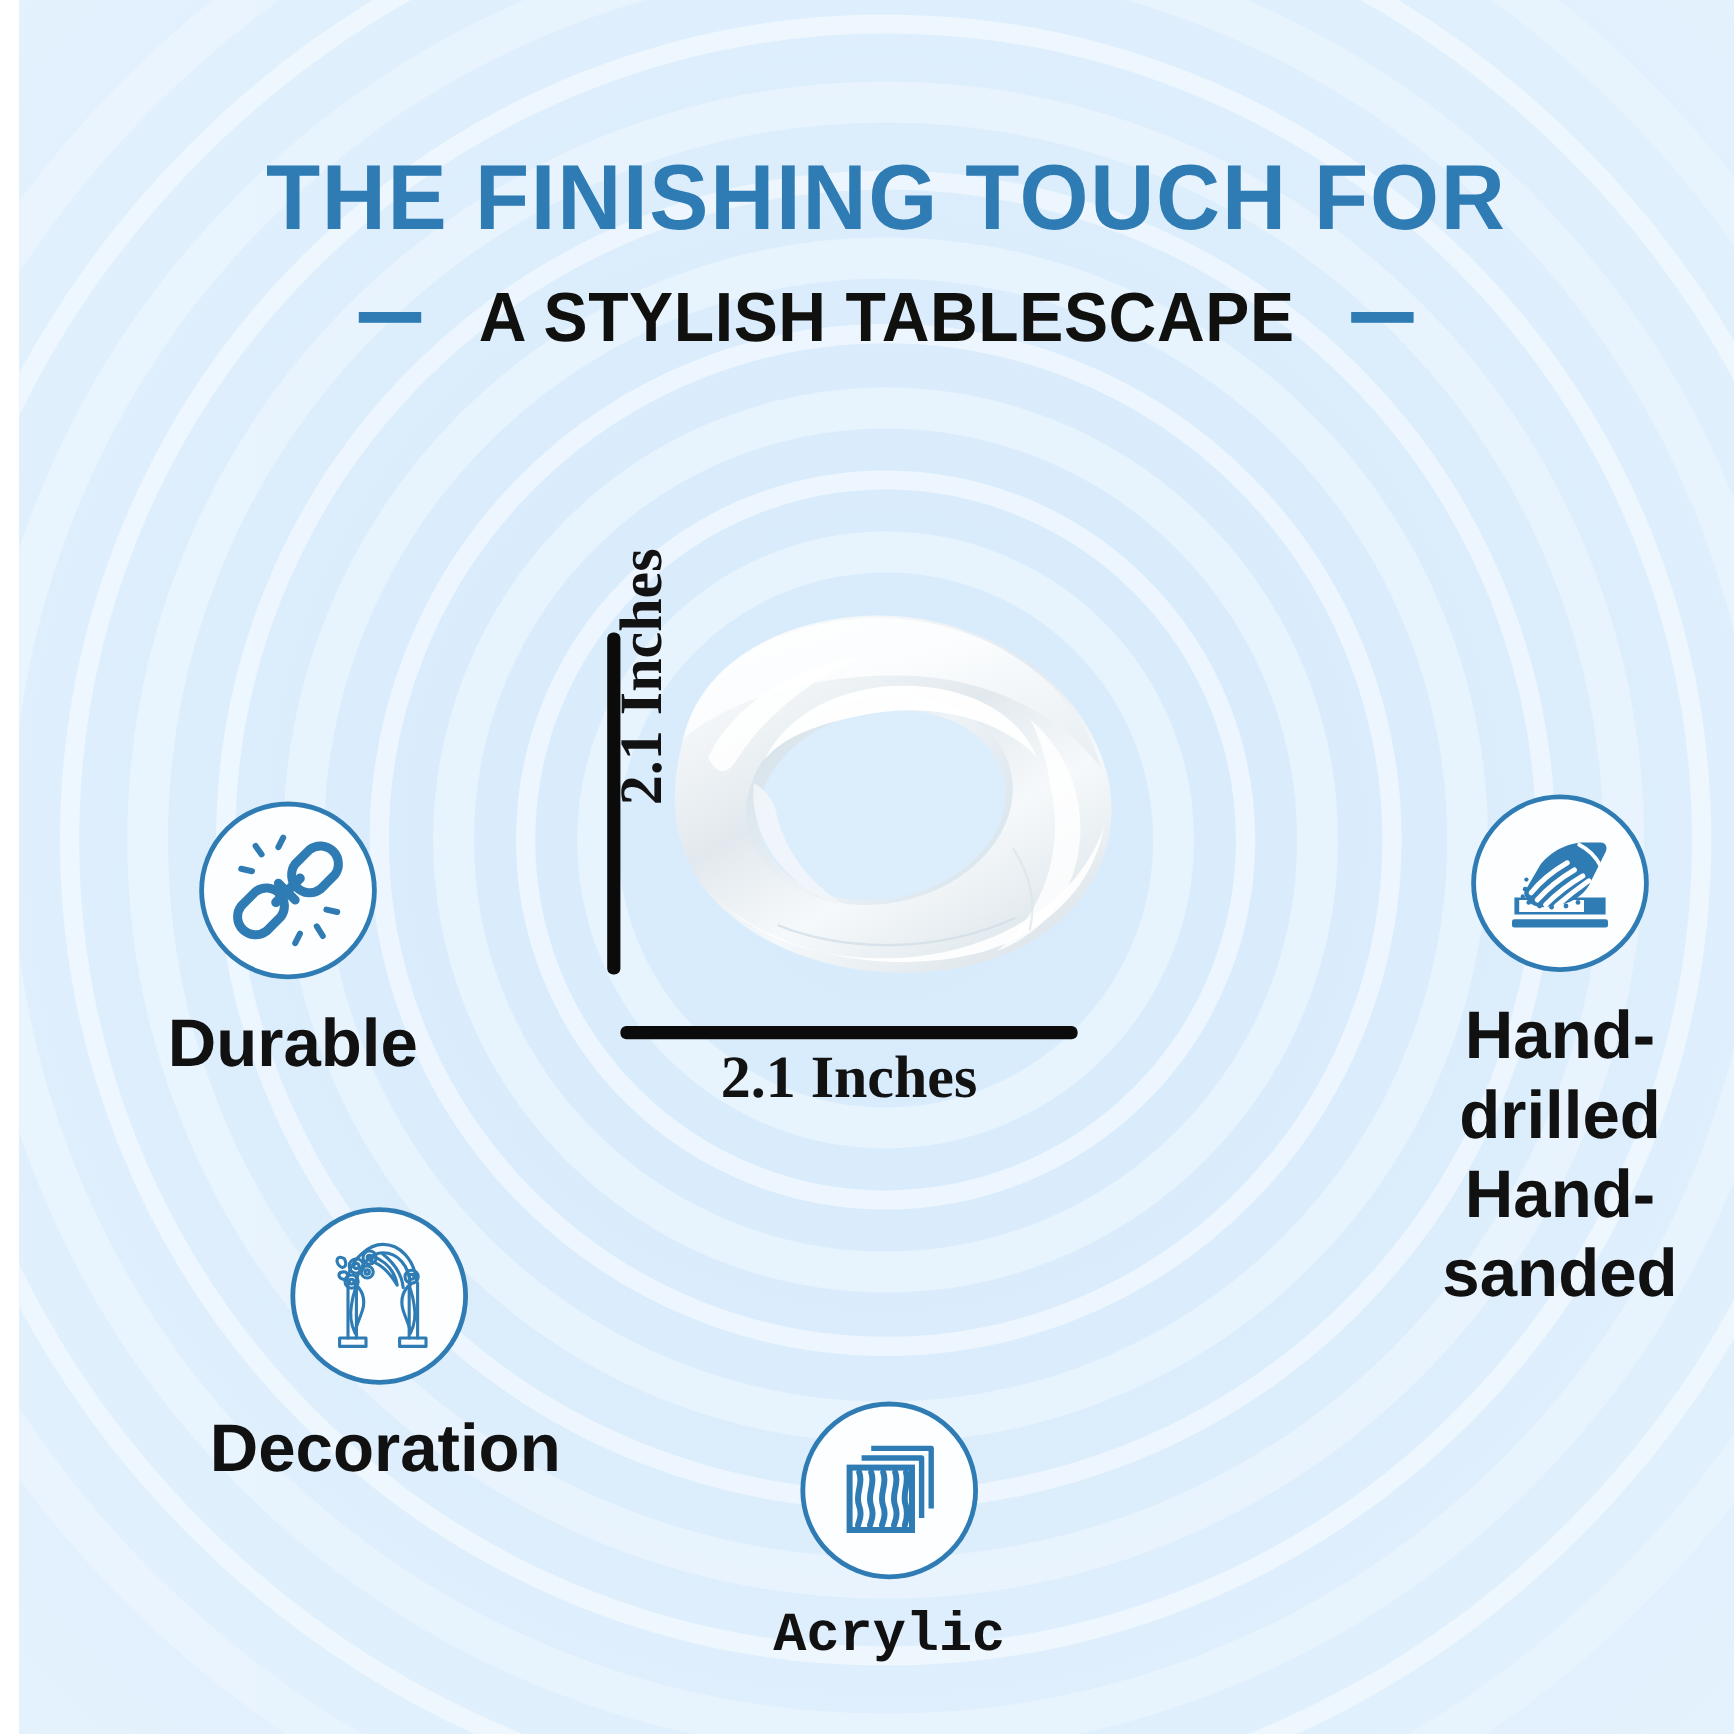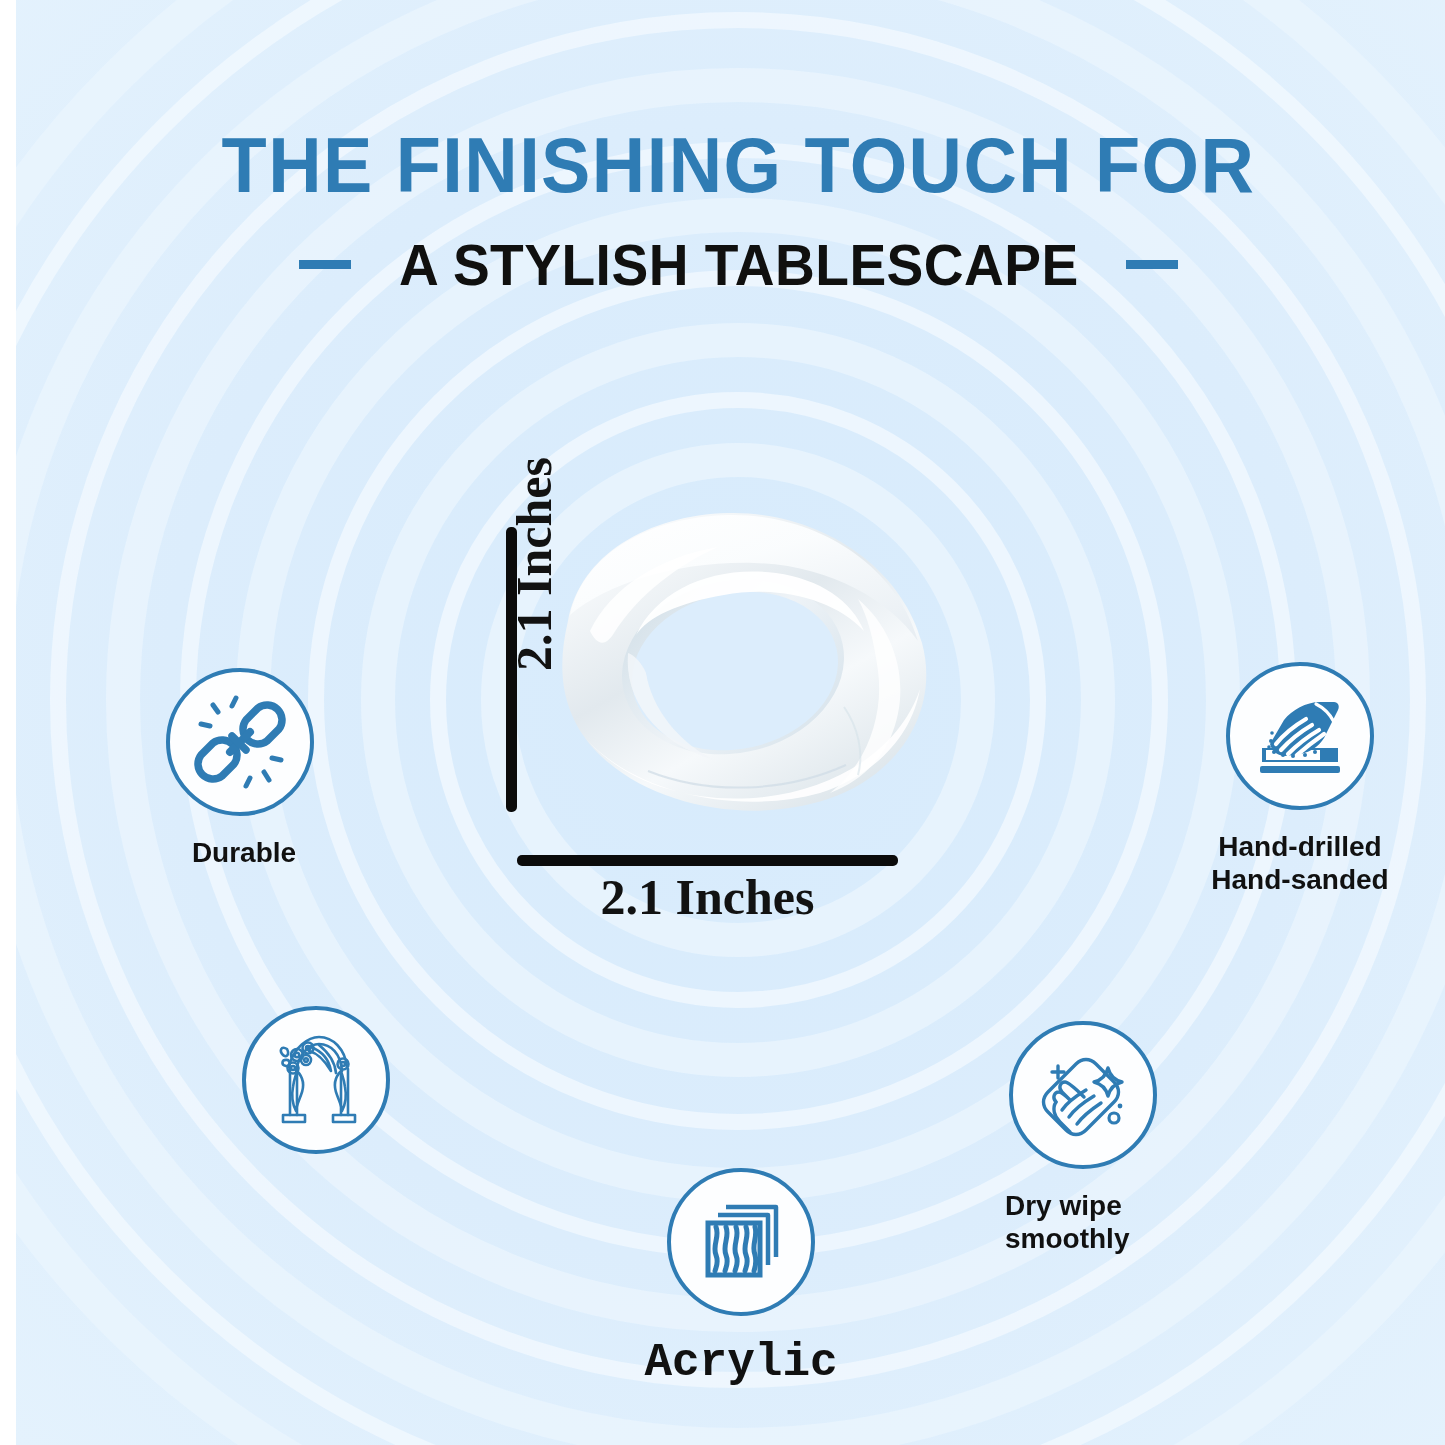--- a/index.html
+++ b/index.html
@@ -148,21 +148,21 @@
     box-sizing: border-box;
     display: flex;
     align-items: center;
     justify-content: center;
     overflow: hidden;
   }
   .feature-circle svg { display: block; }
 
   .feature-label {
     font-family: "Liberation Sans", sans-serif;
-    font-size: 28px;
+    font-size: 56px;
     font-weight: 600;
     color: #111111;
     line-height: 1.18;
     white-space: pre-line;
     margin-top: 20px;
   }
   .feature-label.serif {
     font-family: Liberation Mono, monospace;
     font-weight: 700;
     font-size: 46px;
@@ -367,20 +367,21 @@
           <circle cx="43" cy="33" r="1.8"></circle>
 
           <path d="M 24,22 C 18,18 16,24 20,28 C 23,31 27,28 24,22 Z"></path>
           <path d="M 25,33 C 18,32 18,38 23,39 C 27,40 28,36 25,33 Z"></path>
 
           <circle cx="80" cy="37" r="5.5"></circle>
           <circle cx="80" cy="37" r="2"></circle>
         </g>
       </svg>
     </div>
+    <div class="feature-label">Decoration</div>
   </div>
 
   <div class="feature f-acrylic">
     <div class="feature-circle">
       <svg width="98" height="98" viewBox="0 0 98 98">
         <g fill="none" stroke="#2f7cb4" stroke-width="4.5" stroke-linejoin="round">
           <path d="M 34,14 L 84,14 L 84,64"></path>
           <path d="M 26,22 L 76,22 L 76,72"></path>
         </g>
         <rect x="16" y="30" width="52" height="52" fill="none" stroke="#2f7cb4" stroke-width="5"></rect>
@@ -439,52 +440,14 @@
           <path d="M 47,69 C 55,62 64,55 74,48"></path>
         </g>
 
         <path d="M 66,18 C 74,22 80,28 84,36" fill="none" stroke="#ffffff" stroke-width="3.2" stroke-linecap="round"></path>
       </svg>
     </div>
     <div class="feature-label">Hand-drilled
 Hand-sanded</div>
   </div>
 
-  <div class="feature f-drywipe">
-    <div class="feature-circle">
-      <svg width="102" height="102" viewBox="0 0 102 102">
-        <g fill="none" stroke="#2f7cb4" stroke-width="3.4" stroke-linecap="round" stroke-linejoin="round">
-
-          <path d="M 44,20
-                   C 50,14 58,14 64,20
-                   L 82,38
-                   C 88,44 88,52 82,58
-                   L 54,86
-                   C 48,92 40,92 34,86
-                   L 16,68
-                   C 10,62 10,54 16,48
-                   L 44,20 Z"></path>
-
-          <path d="M 24,58
-                   C 20,54 22,48 27,48
-                   C 30,48 34,52 38,56
-                   L 30,48
-                   C 26,44 28,38 33,38
-                   C 37,38 46,47 52,53"></path>
-          <path d="M 30,66 C 34,60 44,52 54,46"></path>
-          <path d="M 37,73 C 42,66 52,58 62,52"></path>
-          <path d="M 45,80 C 50,73 60,65 69,59"></path>
-          <path d="M 24,58 C 20,64 22,72 28,78 L 38,88"></path>
-
-          <path d="M 76,24 C 78,32 82,36 90,38 C 82,40 78,44 76,52 C 74,44 70,40 62,38 C 70,36 74,32 76,24 Z"></path>
-
-          <path d="M 26,22 L 26,34"></path>
-          <path d="M 20,28 L 32,28"></path>
-        </g>
-        <circle cx="82" cy="74" r="5" fill="none" stroke="#2f7cb4" stroke-width="3.2"></circle>
-        <circle cx="88" cy="62" r="2.4" fill="#2f7cb4"></circle>
-      </svg>
-    </div>
-    <div class="feature-label">Dry wipe
-smoothly</div>
-  </div>
 
 </div>
 
 </body></html>

